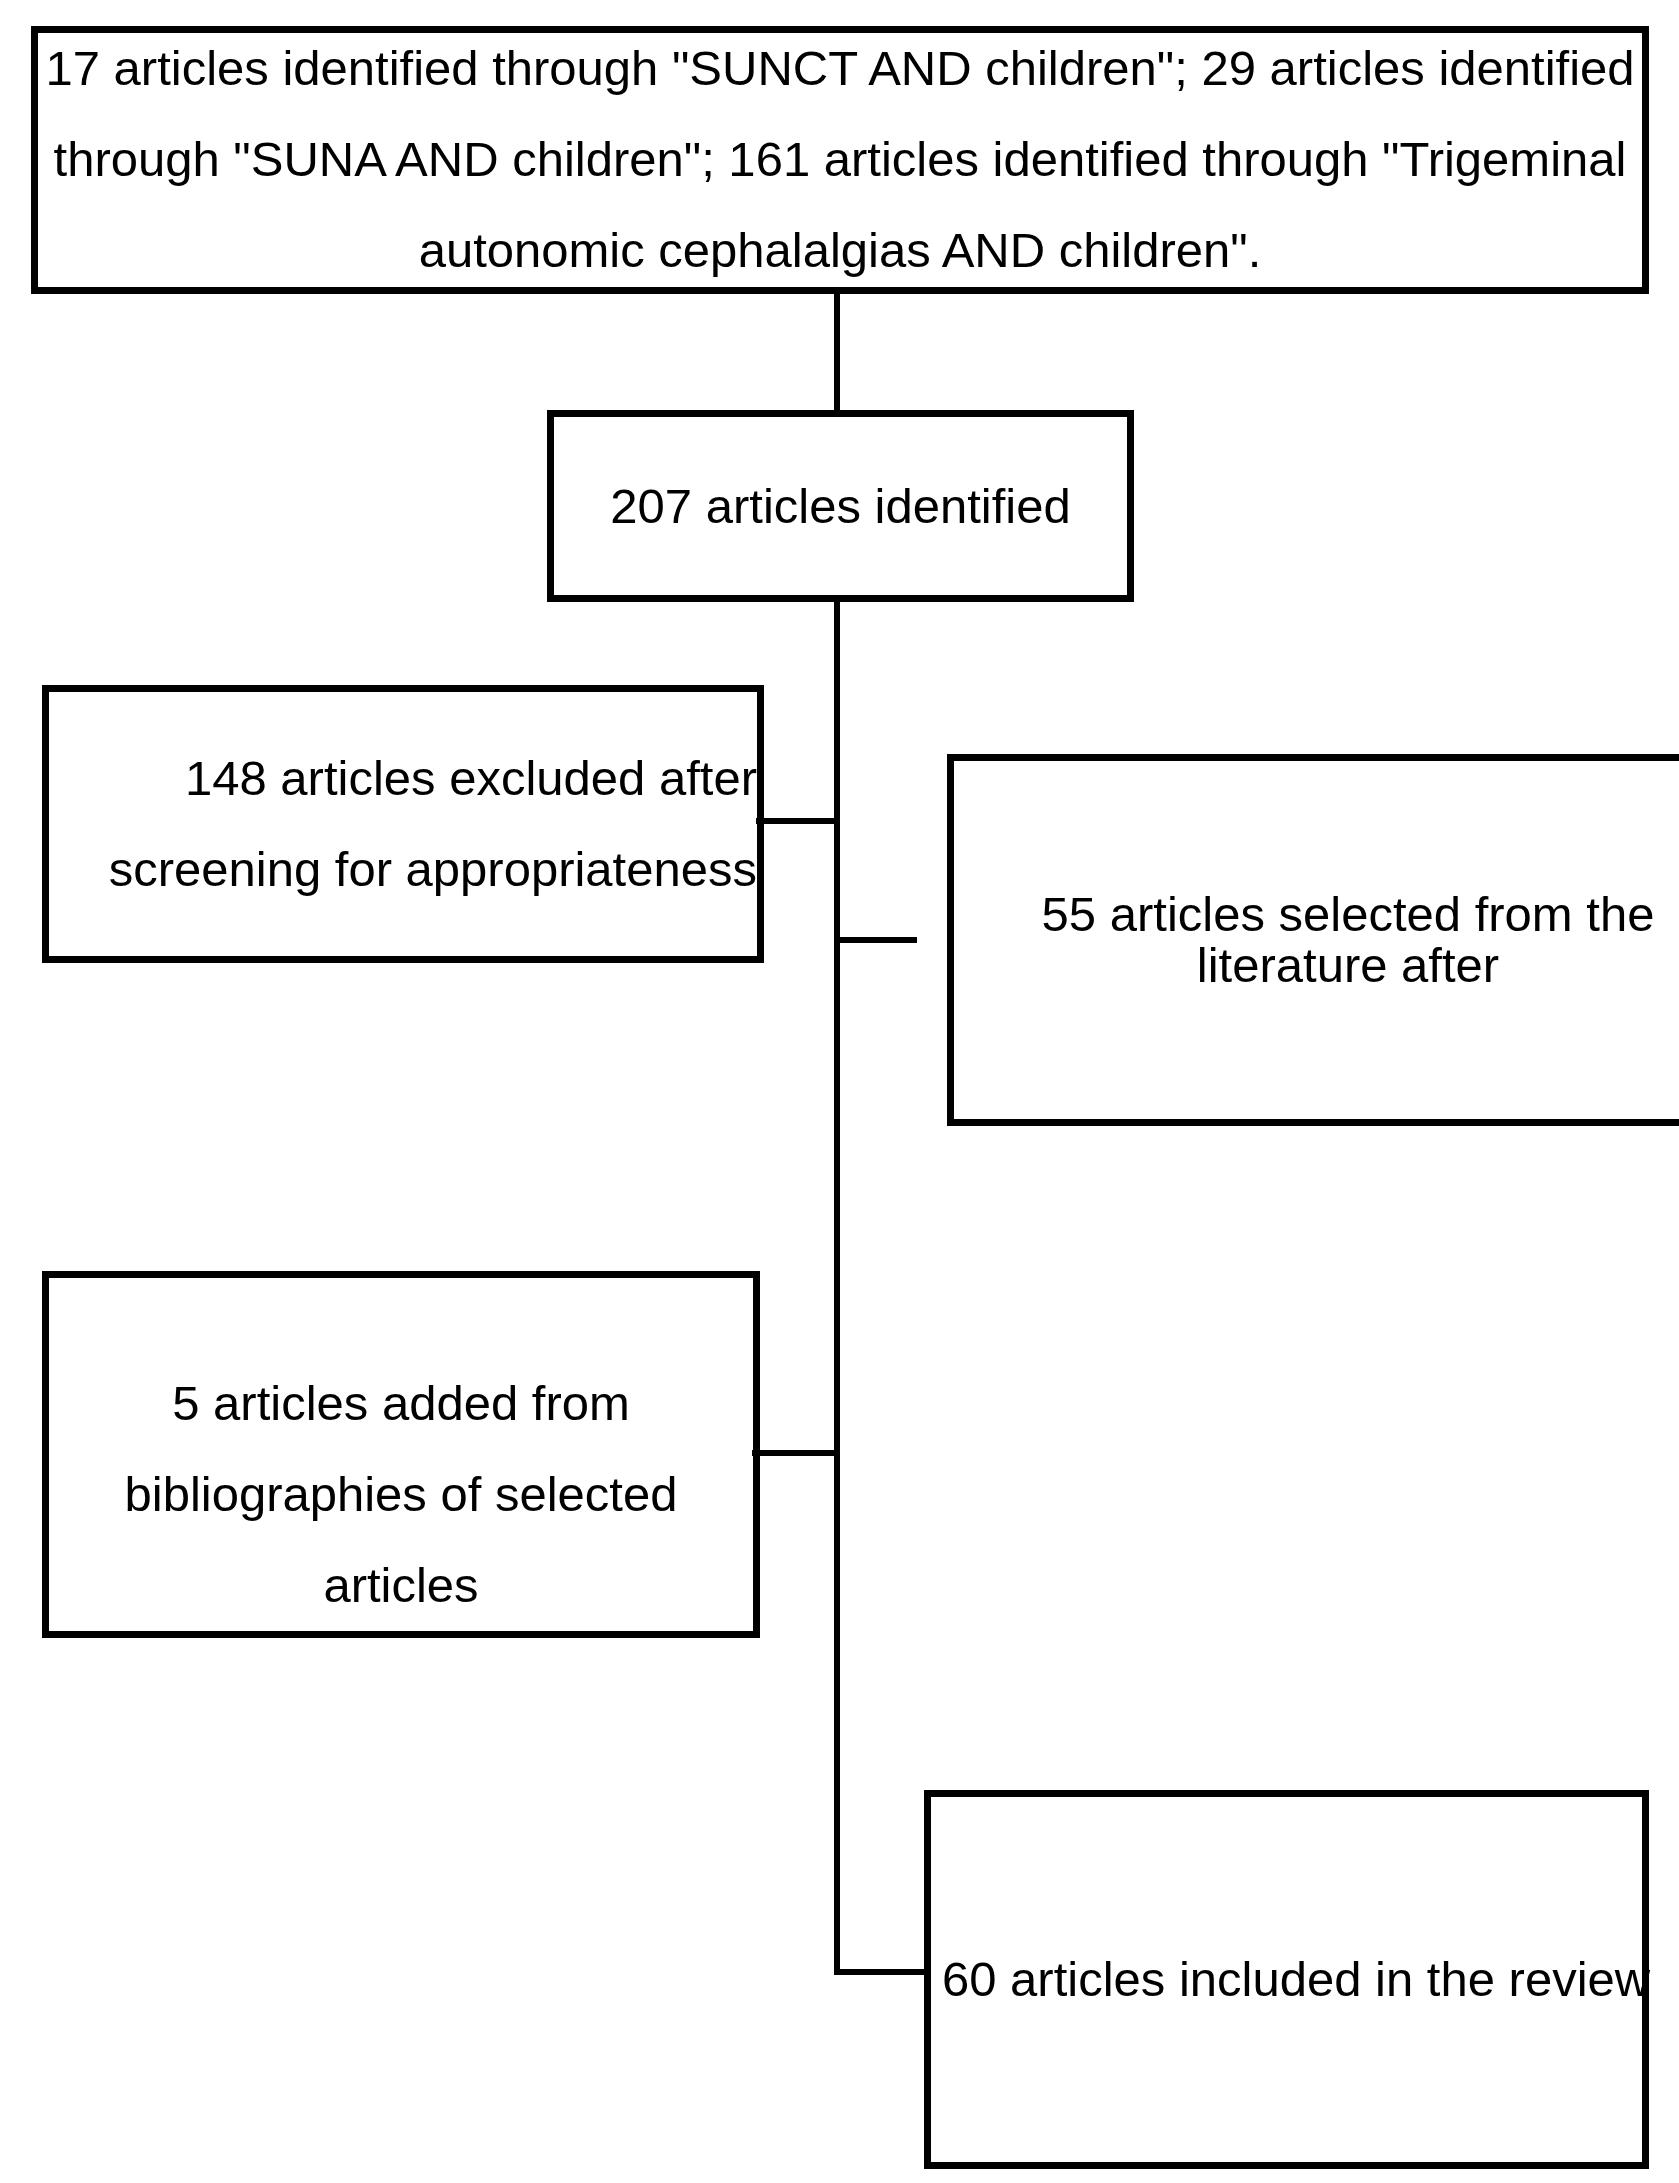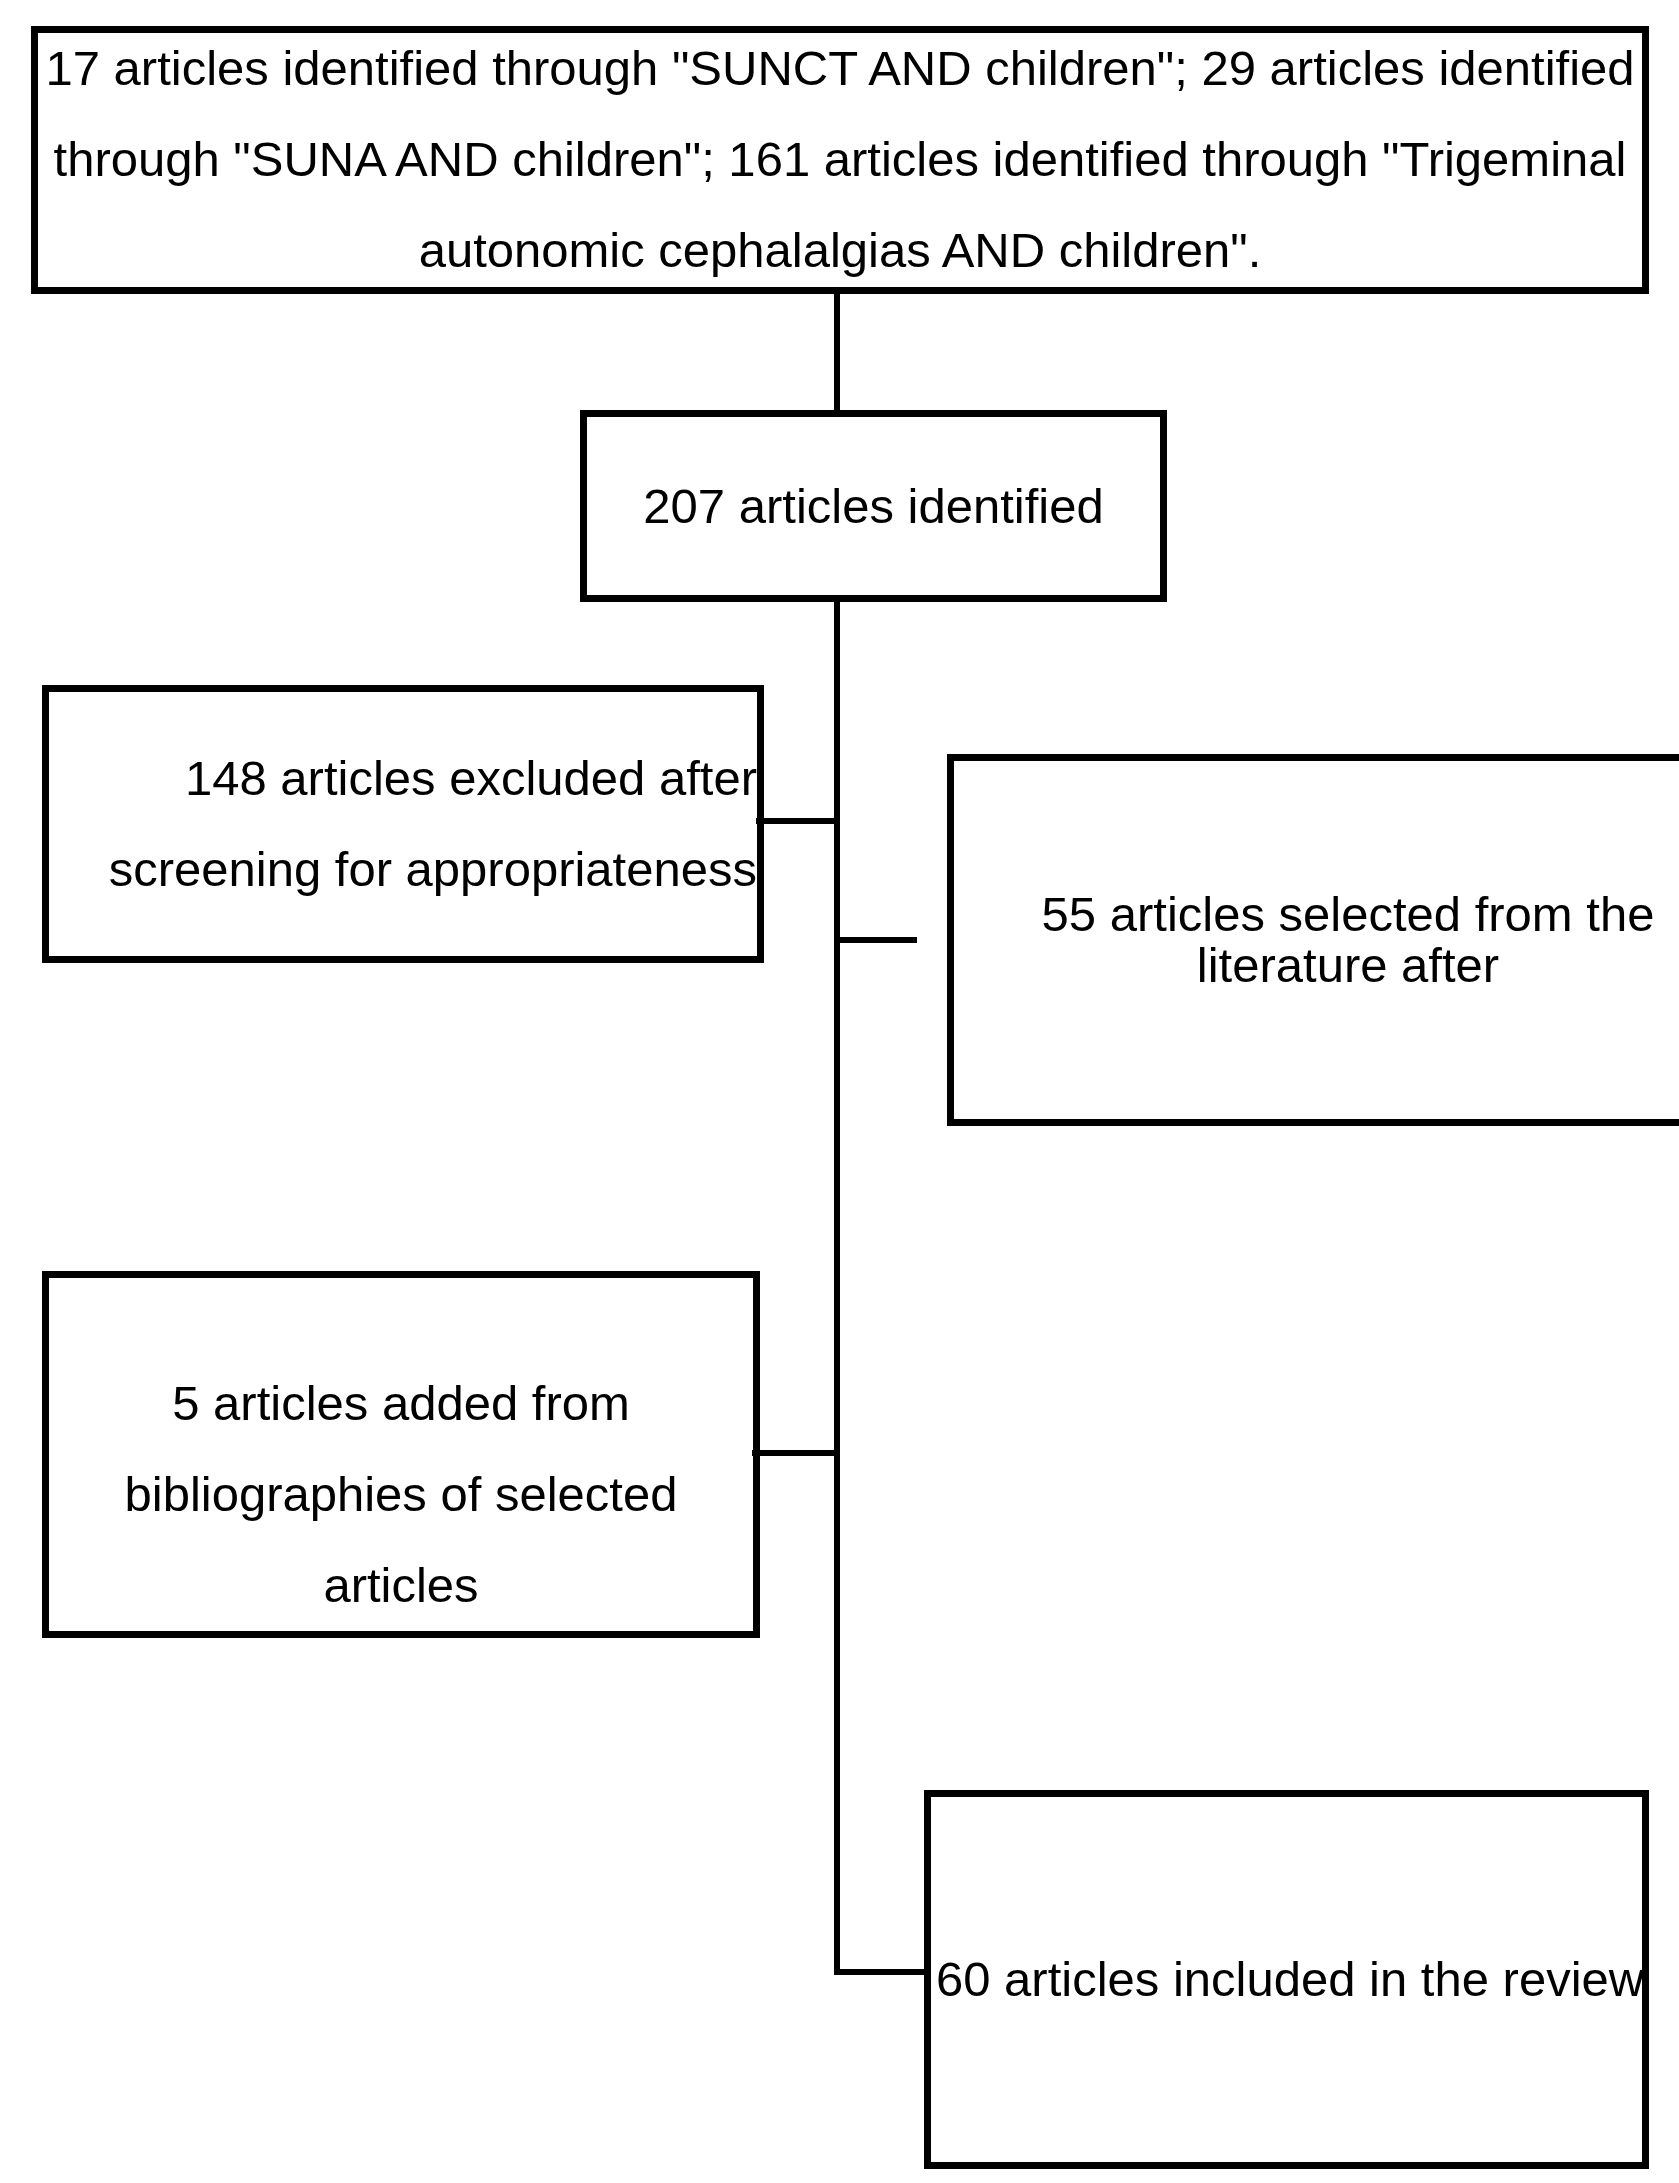--- a/index.html
+++ b/index.html
@@ -26,26 +26,26 @@
     justify-content: center;
     font-size: 49px;
     line-height: 91px;
     text-align: center;
   }
   .flow-box .bline {
     white-space: nowrap;
   }
   
   #box-keywords   { left: 31px;   top: 25.5px;   width: 1618px; height: 268px; }
-  #box-total      { left: 547px;  top: 410px;  width: 587px;  height: 192px; margin-left: 33px; }
+  #box-total      { left: 547px;  top: 410px;  width: 587px;  height: 192px; }
   #box-excluded   { left: 42px;   top: 685px;  width: 722px;  height: 278px; align-items: flex-end; }
   #box-selected   { left: 913px; top: 754px;  width: 802px;  height: 372px; line-height: 51px; margin-left: 34px; }
   #box-biblio     { left: 42px;   top: 1271px; width: 718px;  height: 367px; justify-content: flex-end; }
   #box-included   { left: 924px; top: 1790px; width: 725px;  height: 379px;
-                    text-align: left; padding-left: 5px; }
+                    text-align: left; padding-left: 11px; }
   
   .connector {
     position: absolute;
     background: #000000;
   }
   #line-top-to-total   { left: 834px; top: 290px;  width: 6.2px;   height: 124px; }
   #line-spine          { left: 834px; top: 599px;  width: 6.2px;   height: 1376px; }
   #line-excluded       { left: 756px;  top: 818px; width: 81px; height: 6.2px; }
   #line-selected       { left: 837px; top: 937px; width: 80px; height: 6.2px; }
   #line-biblio         { left: 752px;  top: 1450px; width: 85px; height: 6.2px; }

